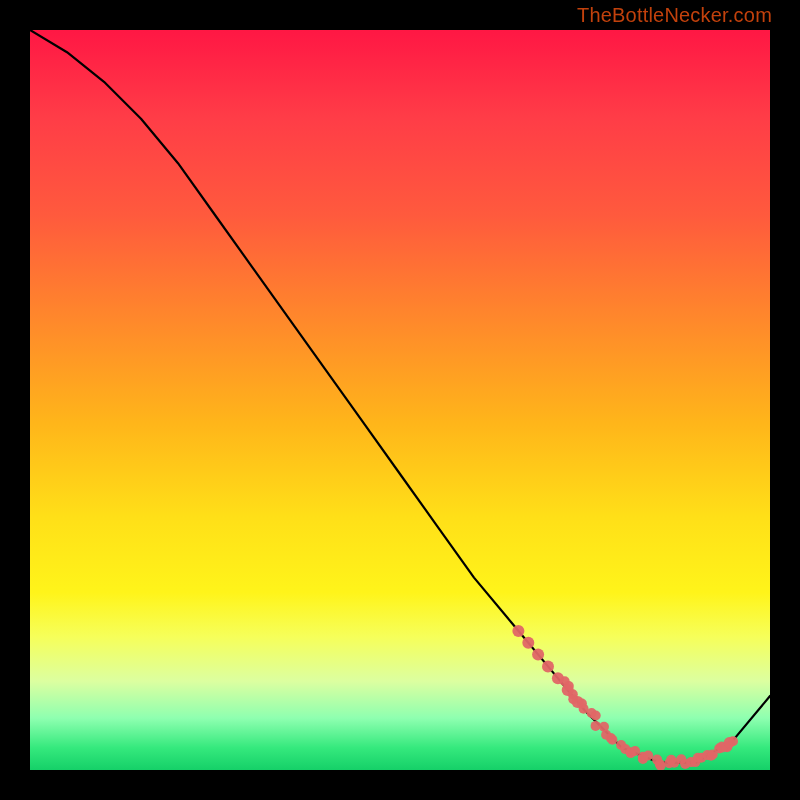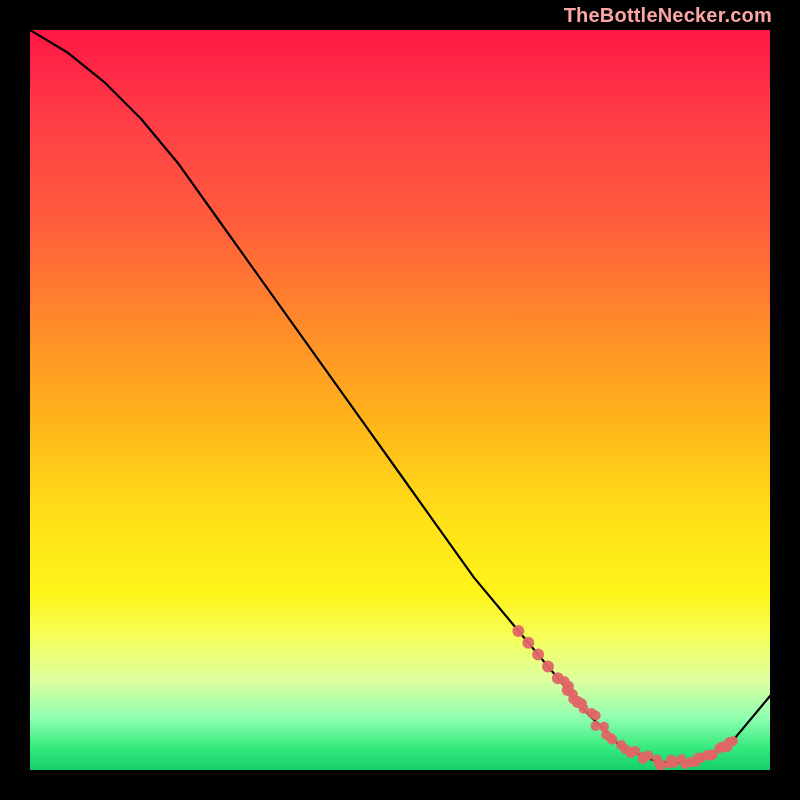--- a/index.html
+++ b/index.html
@@ -46,24 +46,24 @@
     left: 0;
     top: 0;
     width: 740px;
     height: 740px;
     pointer-events: none;
   }
   .watermark {
     position: absolute;
     top: 4px;
     right: 28px;
-    color: #fca5a5;
+    color: #c2410c;
     font-size: 20px;
     letter-spacing: 0.2px;
-    font-weight: 700;
+    font-weight: 400;
     user-select: none;
   }
 </style>
 </head>
 <body>
 
 <div class="frame">
 
   <div class="watermark">TheBottleNecker.com</div>
 

